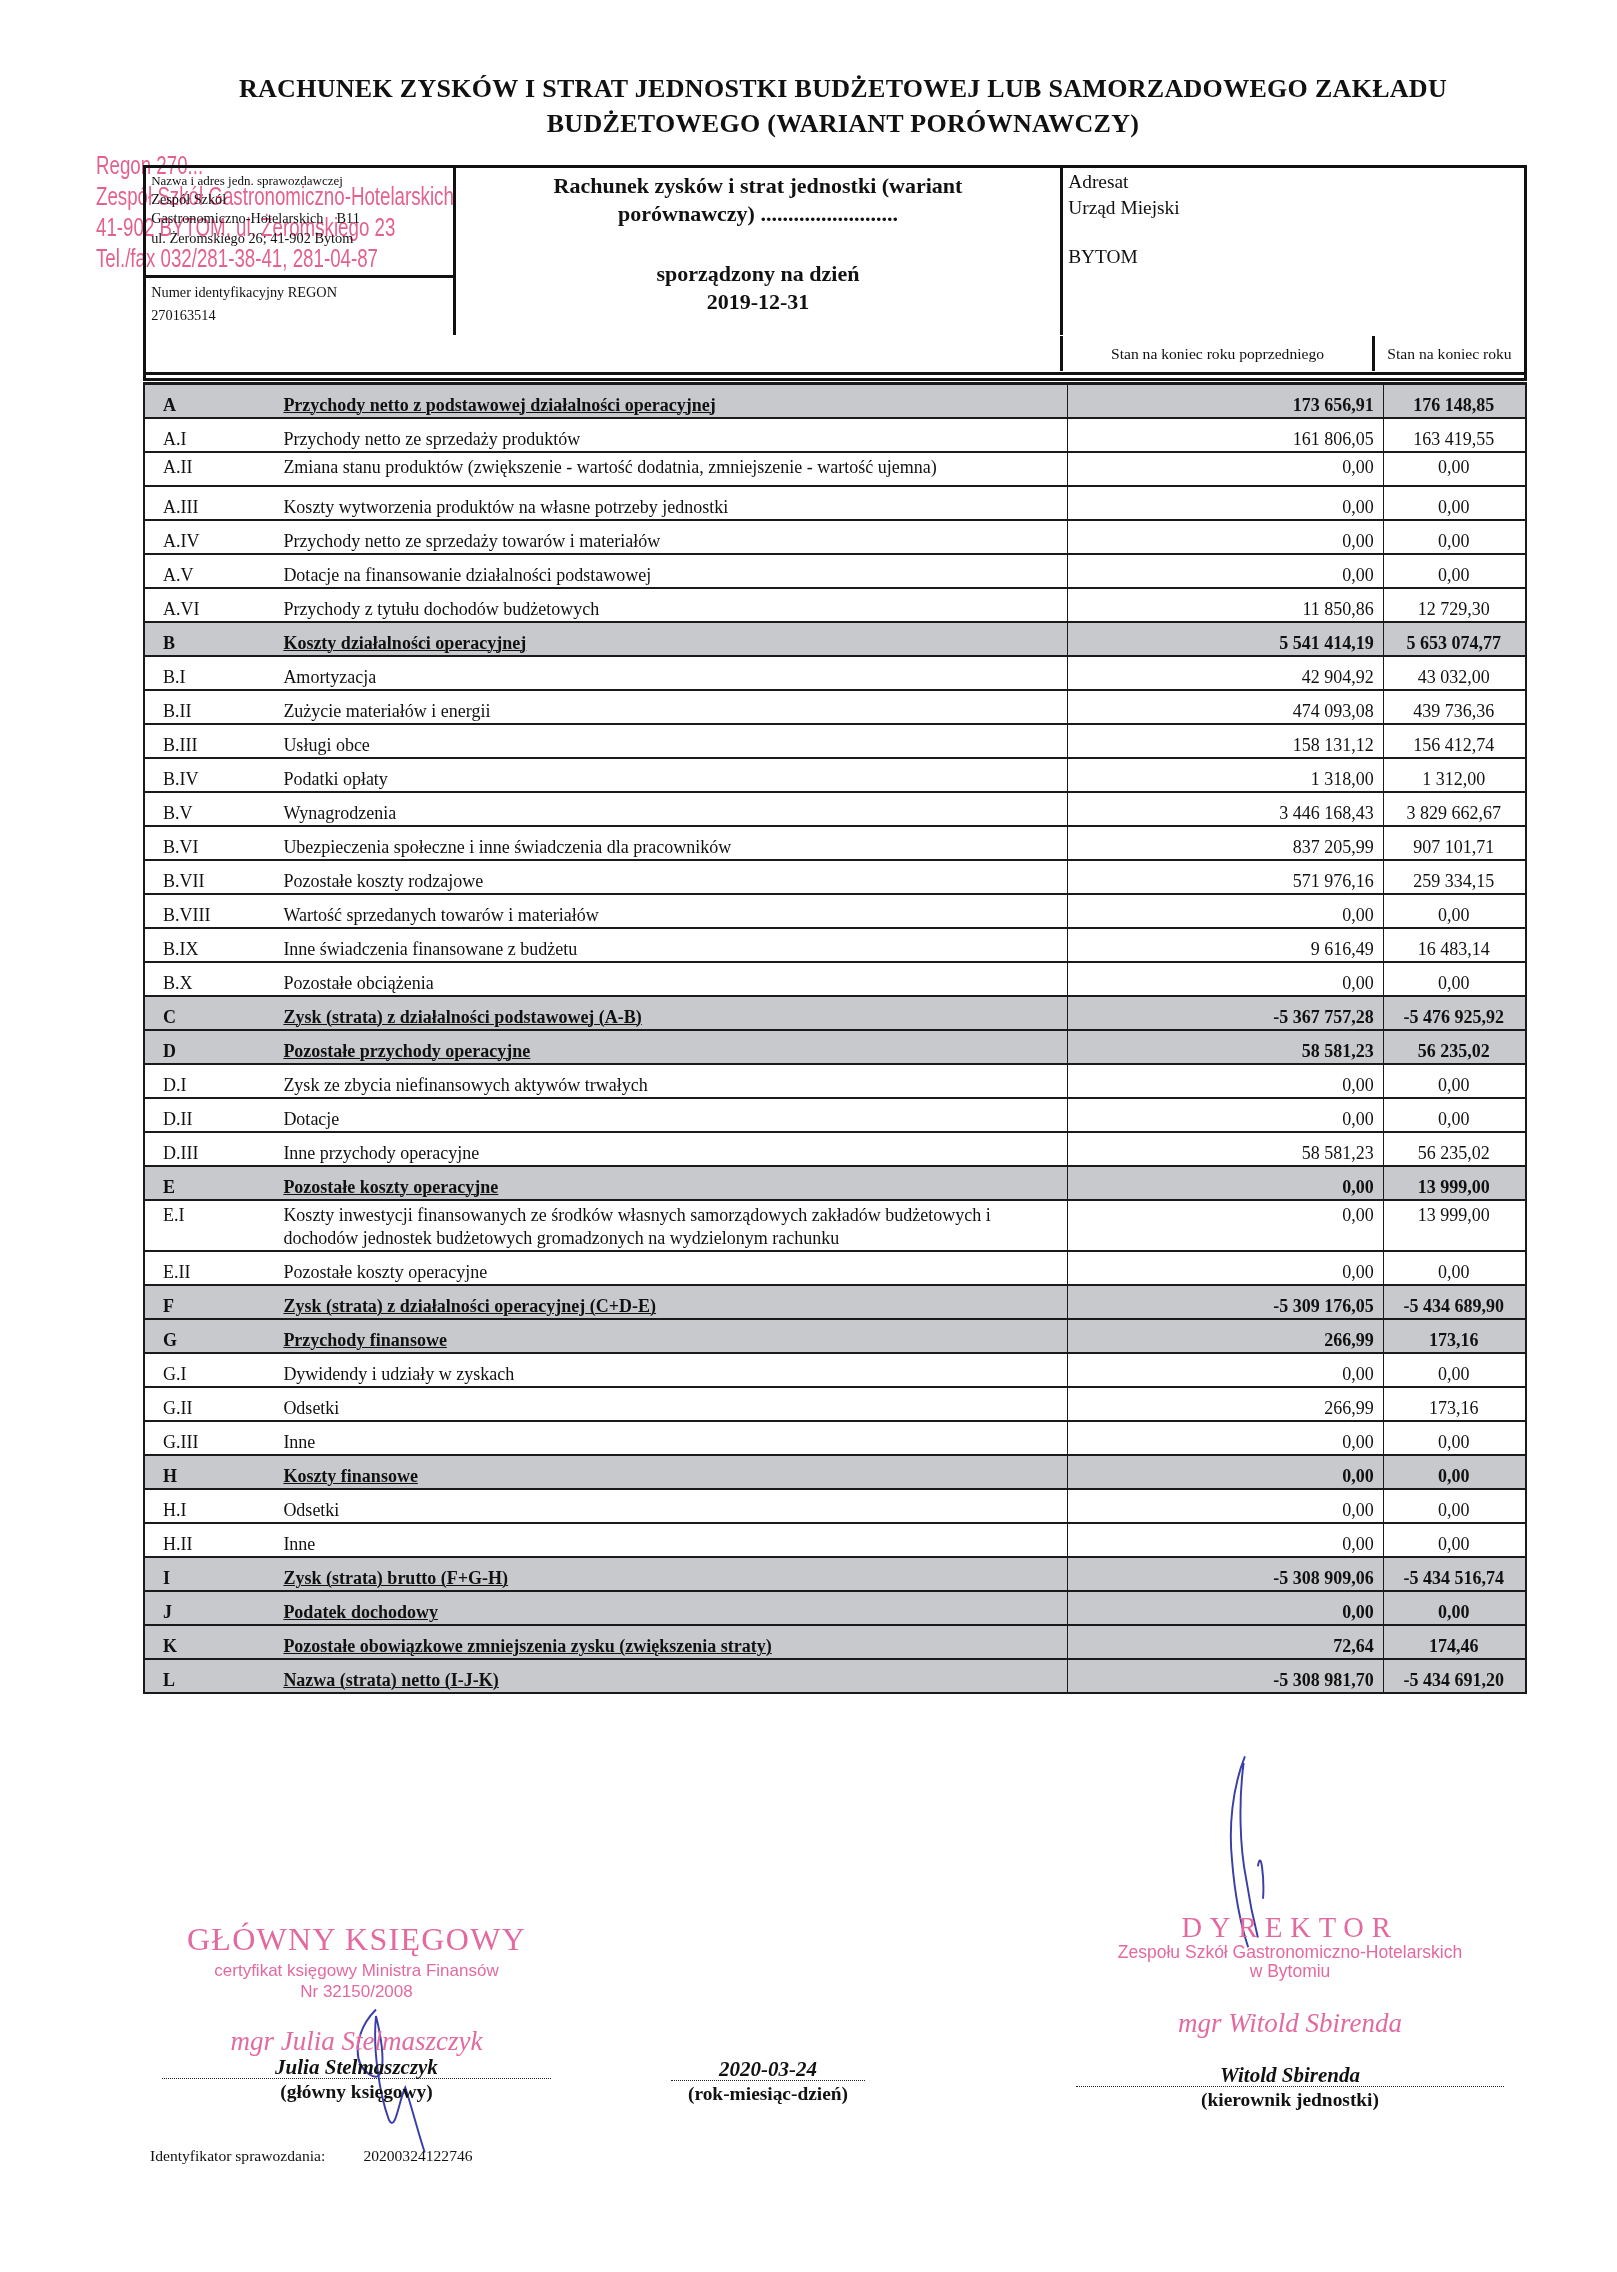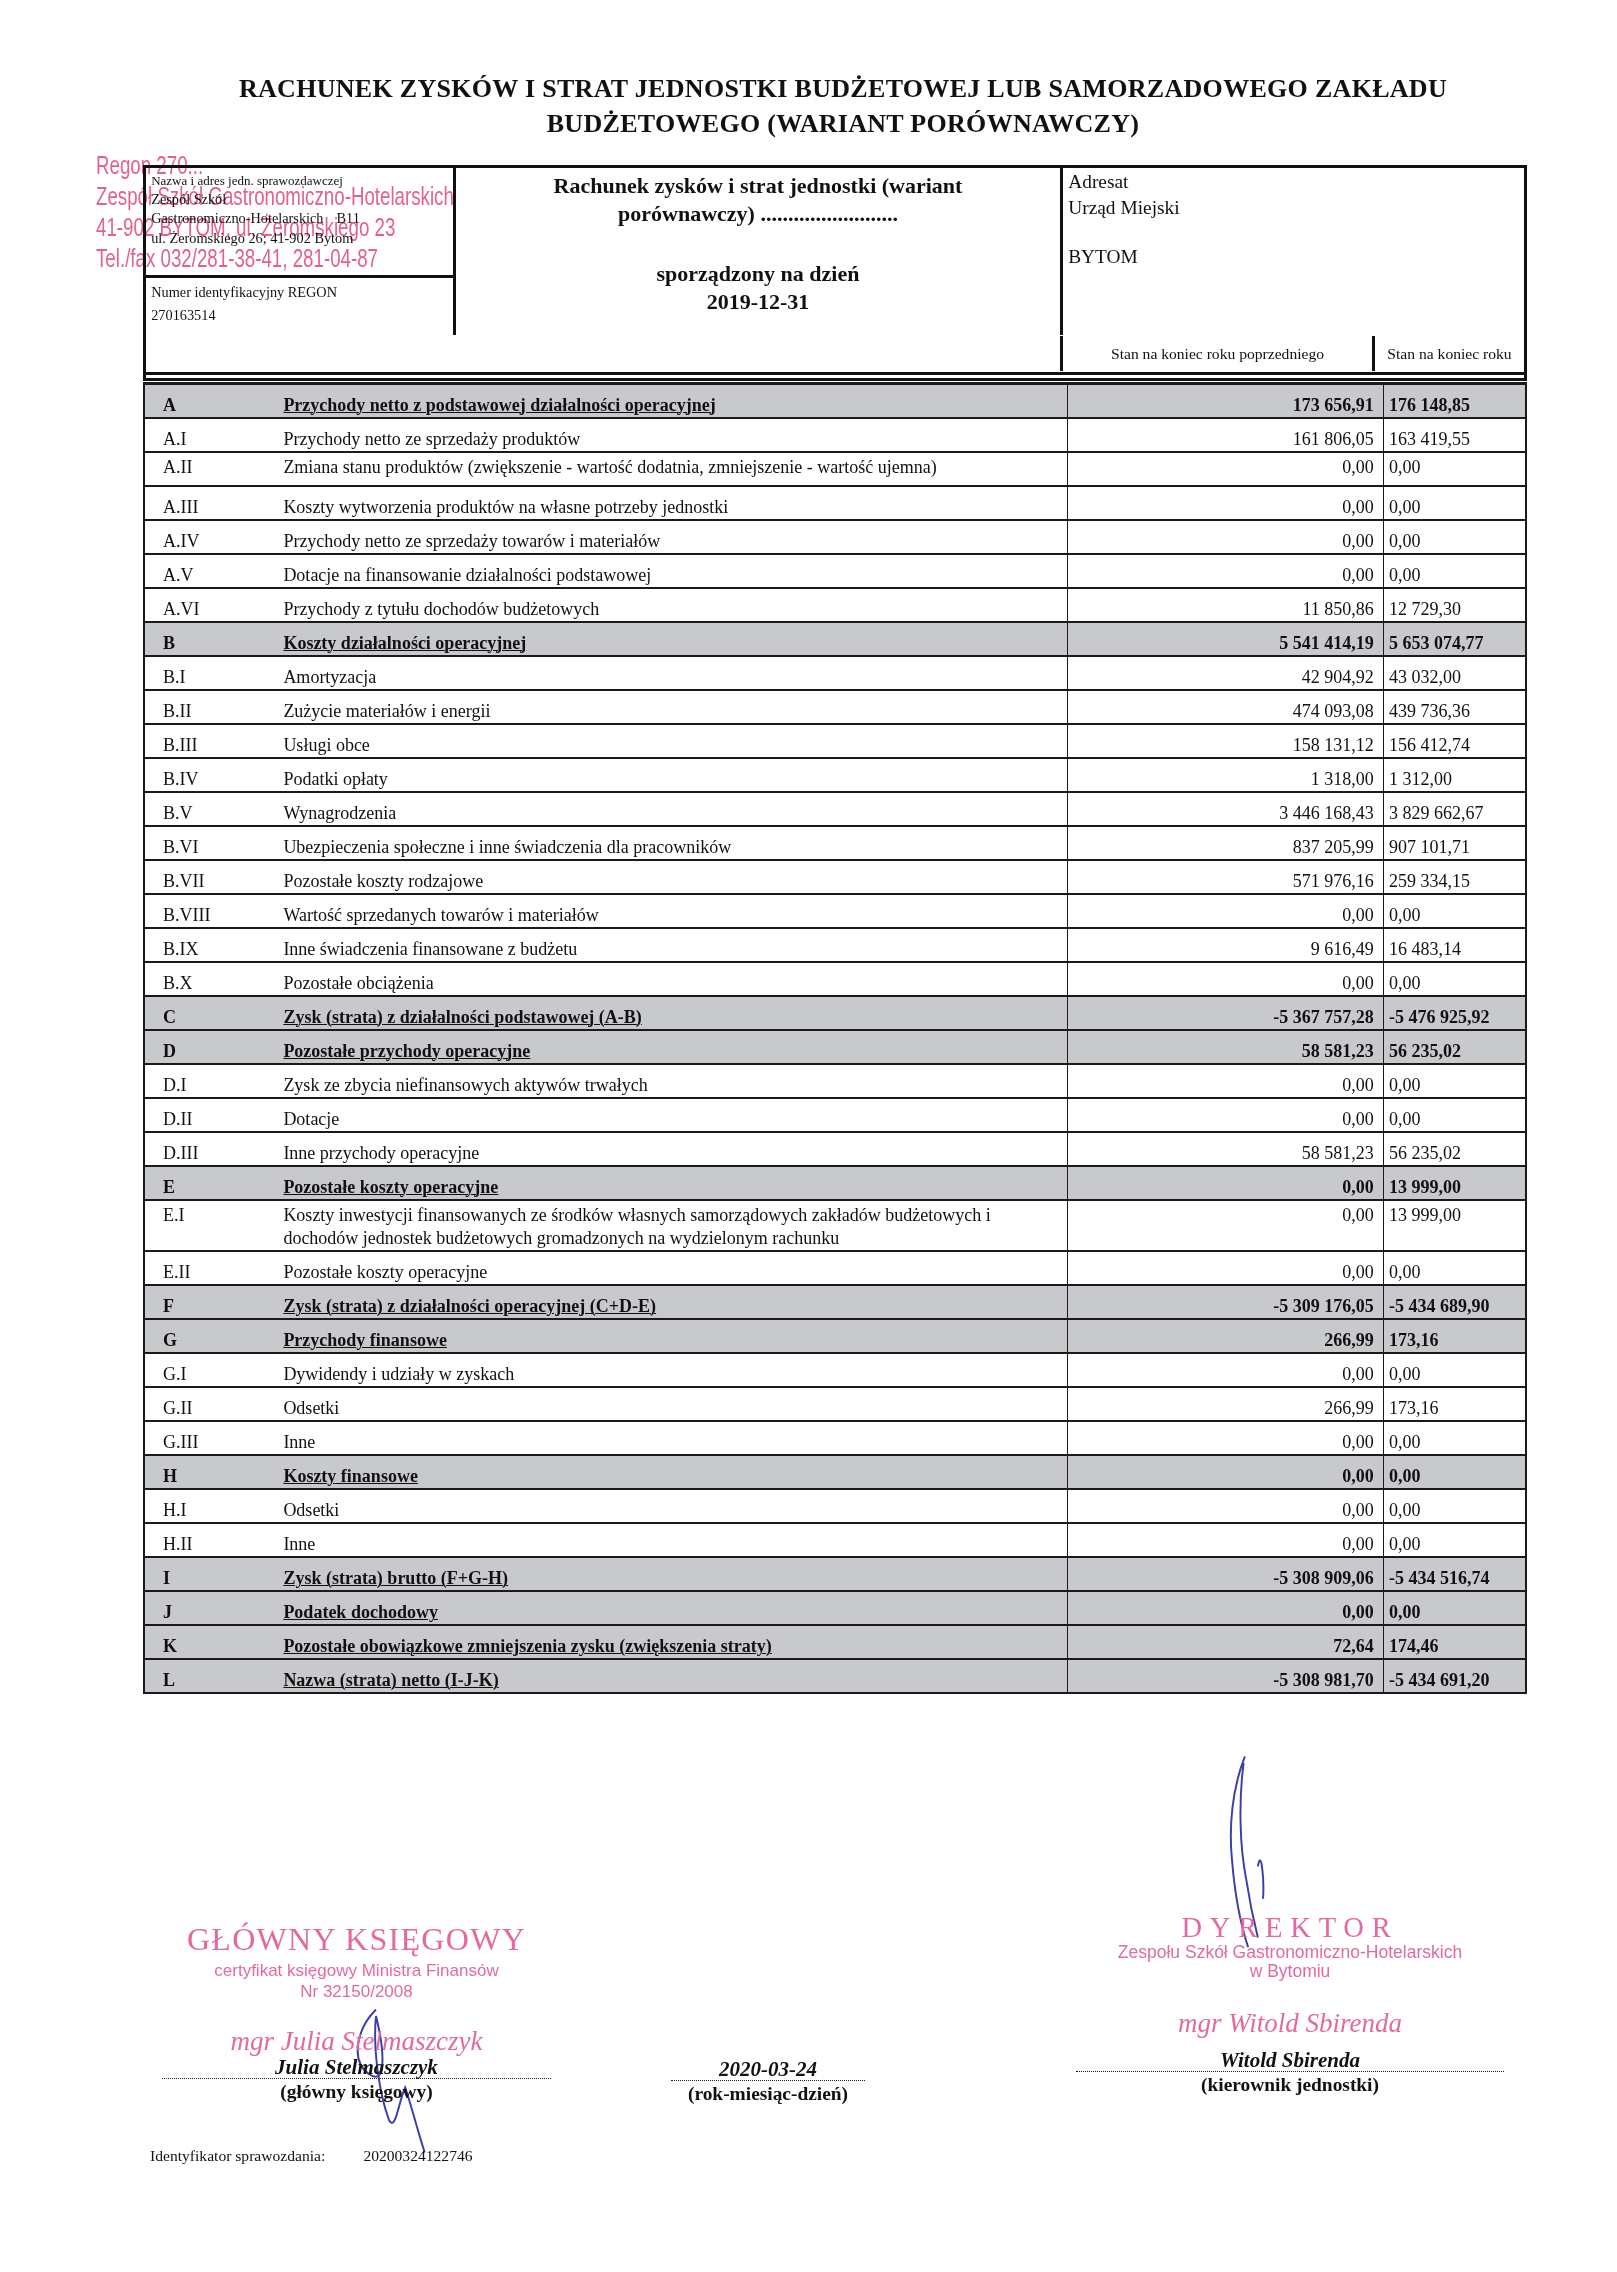--- a/index.html
+++ b/index.html
@@ -45,21 +45,21 @@
                 text-align: center; font-size: 15.6px; line-height: 35px; }
   .colhdr .c3 { position: absolute; left: 1229px; top: 0; right: 0; height: 35px;
                 text-align: center; font-size: 15.6px; line-height: 35px; }
   
   table.pl { position: absolute; left: 143px; top: 382px; width: 1384px;
              border-collapse: collapse; table-layout: fixed; font-size: 18px; }
   table.pl td { border-bottom: 2.6px solid #1a1a1a; padding: 0 5.2px; vertical-align: bottom; line-height: 23px; }
   table.pl td.code { width: 110px; padding-left: 18px; border-left: 2.6px solid #1a1a1a; }
   table.pl td.name { width: 778px; padding-left: 5.2px; }
   table.pl td.v1 { width: 301px; text-align: right; border-left: 1.9px solid #1a1a1a; padding-right: 9px; }
-  table.pl td.v2 { text-align: left; border-left: 1.9px solid #1a1a1a; border-right: 2.6px solid #1a1a1a; padding-right: 6.5px; }
+  table.pl td.v2 { text-align: center; border-left: 1.9px solid #1a1a1a; border-right: 2.6px solid #1a1a1a; padding-right: 6.5px; }
   table.pl tr { height: 34px; }
   table.pl tr.multi td { vertical-align: top; padding-top: 3.9px; }
   table.pl tr.multi td.name { line-height: 23px; }
   table.pl tr.sum td { background: #c7c9cc; font-weight: bold; }
   table.pl tr.sum td.name span { text-decoration: underline; text-decoration-thickness: 1.3px; }
   table.pl tr:first-child td { border-top: 3.2px solid #1a1a1a; }
   
   .sig { position: absolute; text-align: center; }
   .sig .stamp { color: #e36aa0; }
   .sig-acc { left: 162px; top: 1919px; width: 389px; }
@@ -377,20 +377,20 @@
 <div class="sig sig-date">
   <div class="dots"><span class="sig-name">2020-03-24</span></div>
   <div class="sig-role">(rok-miesiąc-dzień)</div>
 </div>
 
 <div class="sig sig-dir">
   <div class="stamp st1">DYREKTOR</div>
   <div class="stamp st2">Zespołu Szkół Gastronomiczno-Hotelarskich</div>
   <div class="stamp st2">w Bytomiu</div>
   <div class="stamp st3">mgr Witold Sbirenda</div>
-  <div class="dots" style="margin-top:11px;"><span class="sig-name">Witold Sbirenda</span></div>
+  <div class="dots" style="margin-top:26px;"><span class="sig-name">Witold Sbirenda</span></div>
   <div class="sig-role">(kierownik jednostki)</div>
 </div>
 
 <div class="ident">
   <span>Identyfikator sprawozdania:</span><span class="val">20200324122746</span>
 </div>
 
 
 </body></html>

